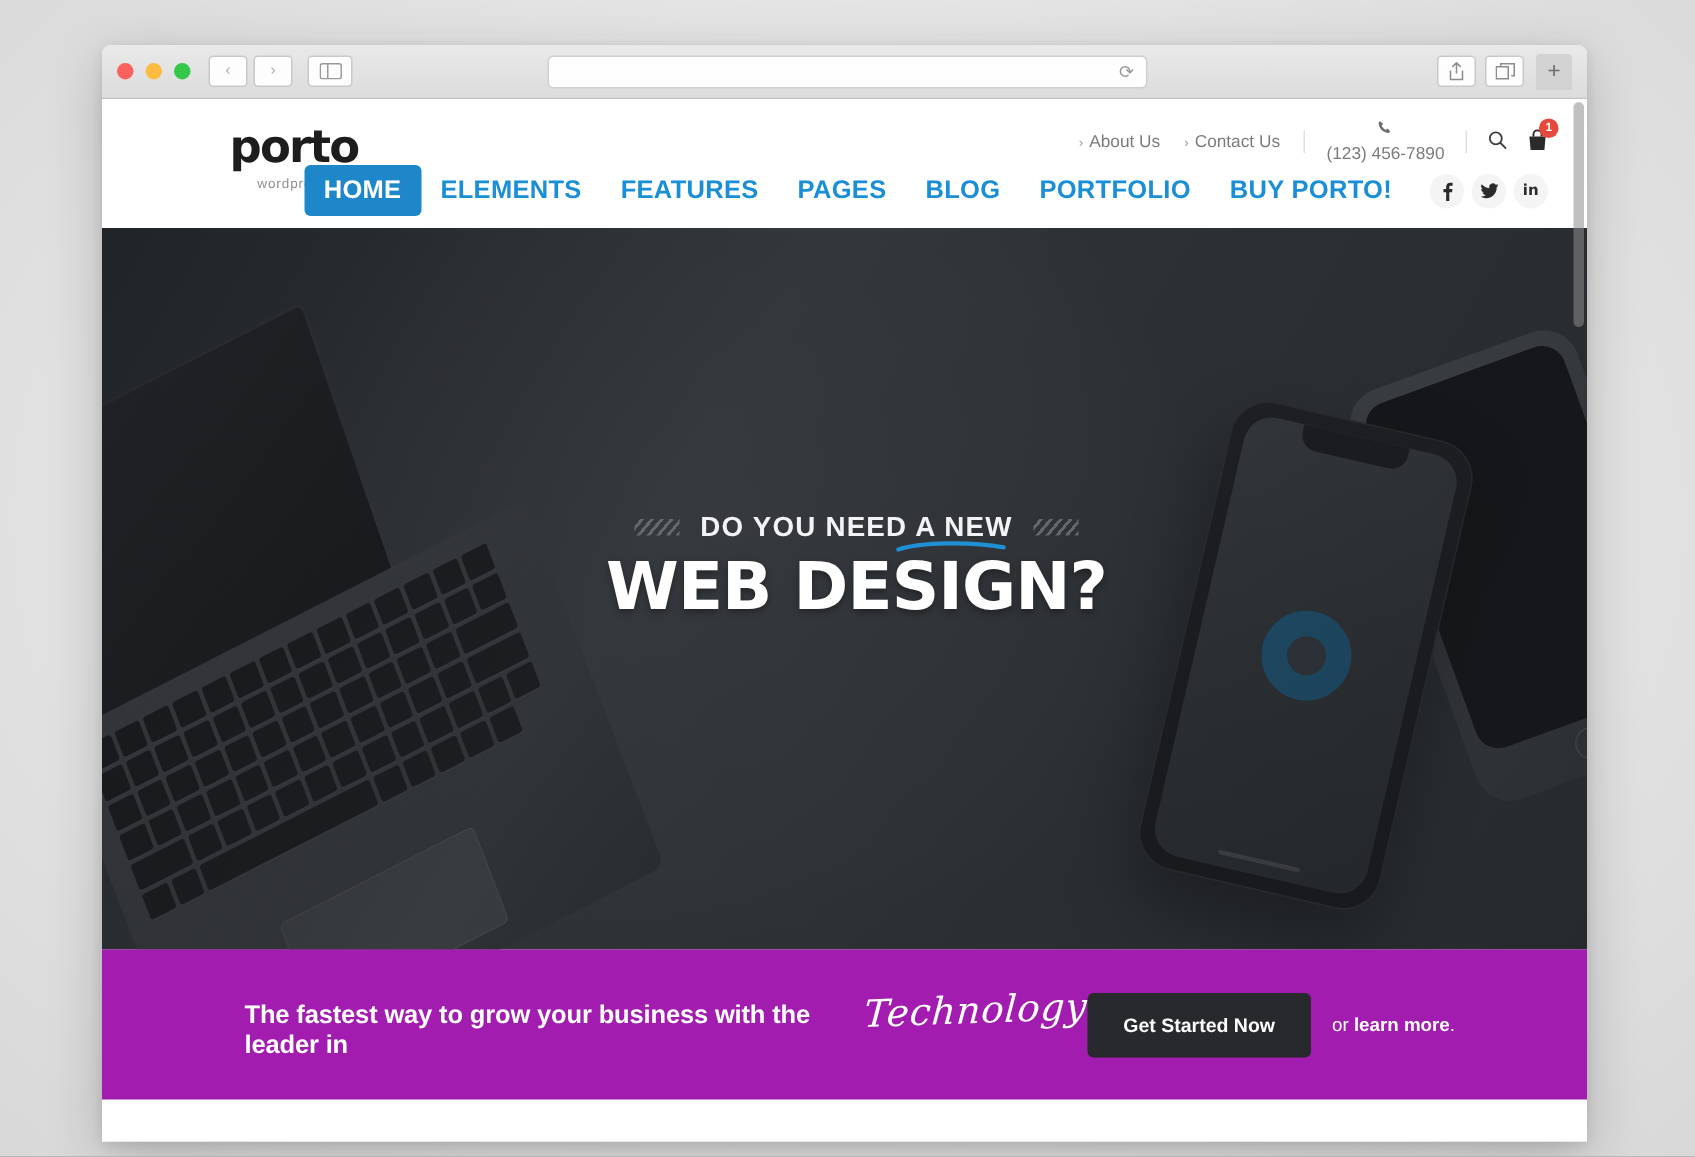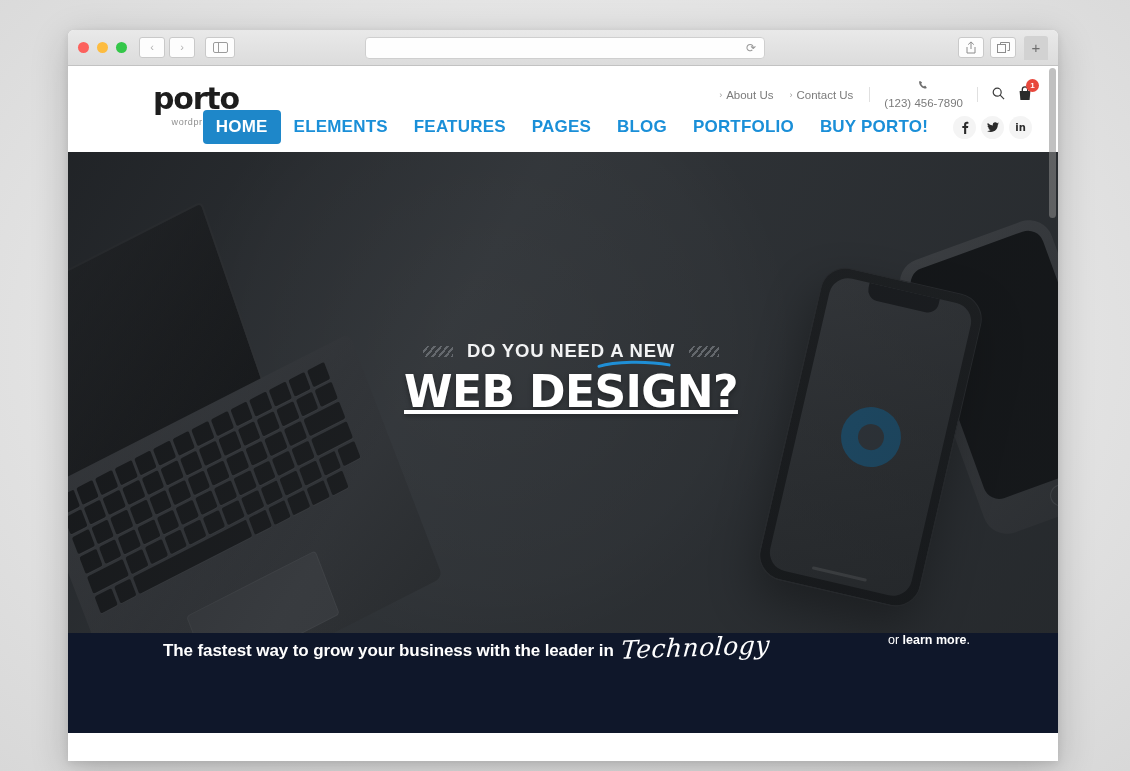--- a/index.html
+++ b/index.html
@@ -403,35 +403,34 @@
   }
   .headline {
     font-size: 44px;
     font-weight: 700;
     color: #ffffff;
     letter-spacing: -0.6px;
     line-height: 1.08;
     margin-top: 6px;
     text-shadow: 0 2px 5px rgba(0,0,0,0.35);
     font-family: "DejaVu Sans", sans-serif;
-    text-decoration: underline;
   }
   .subline {
     font-size: 15px;
     color: #b9bcbf;
     margin-top: 6px;
     font-family: "Liberation Sans", sans-serif;
   }
 
   
   .cta {
     height: 100px;
-    background: #0f172a;
+    background: #a21caf;
     display: flex;
-    align-items: flex-start;
+    align-items: center;
     padding: 0 26px 0 95px;
     position: relative;
   }
   .cta-left { flex: 1; }
   .cta-title {
     font-size: 17px;
     font-weight: 700;
     color: #ffffff;
     letter-spacing: -0.1px;
     display: flex;
@@ -745,20 +744,21 @@
       </section>
 
       <section class="cta">
         <div class="cta-left">
           <div class="cta-title">
             <span>The fastest way to grow your business with the leader in</span>
             <span class="cta-script">Technology</span>
           </div>
         </div>
         <div class="cta-right">
+          <button class="cta-button">Get Started Now</button>
           <span class="cta-or">
             <span>or </span><b>learn more</b><span>.</span>
           </span>
         </div>
       </section>
 
       <div class="below-fold"></div>
     </div>
 
     <div class="scrollbar">

